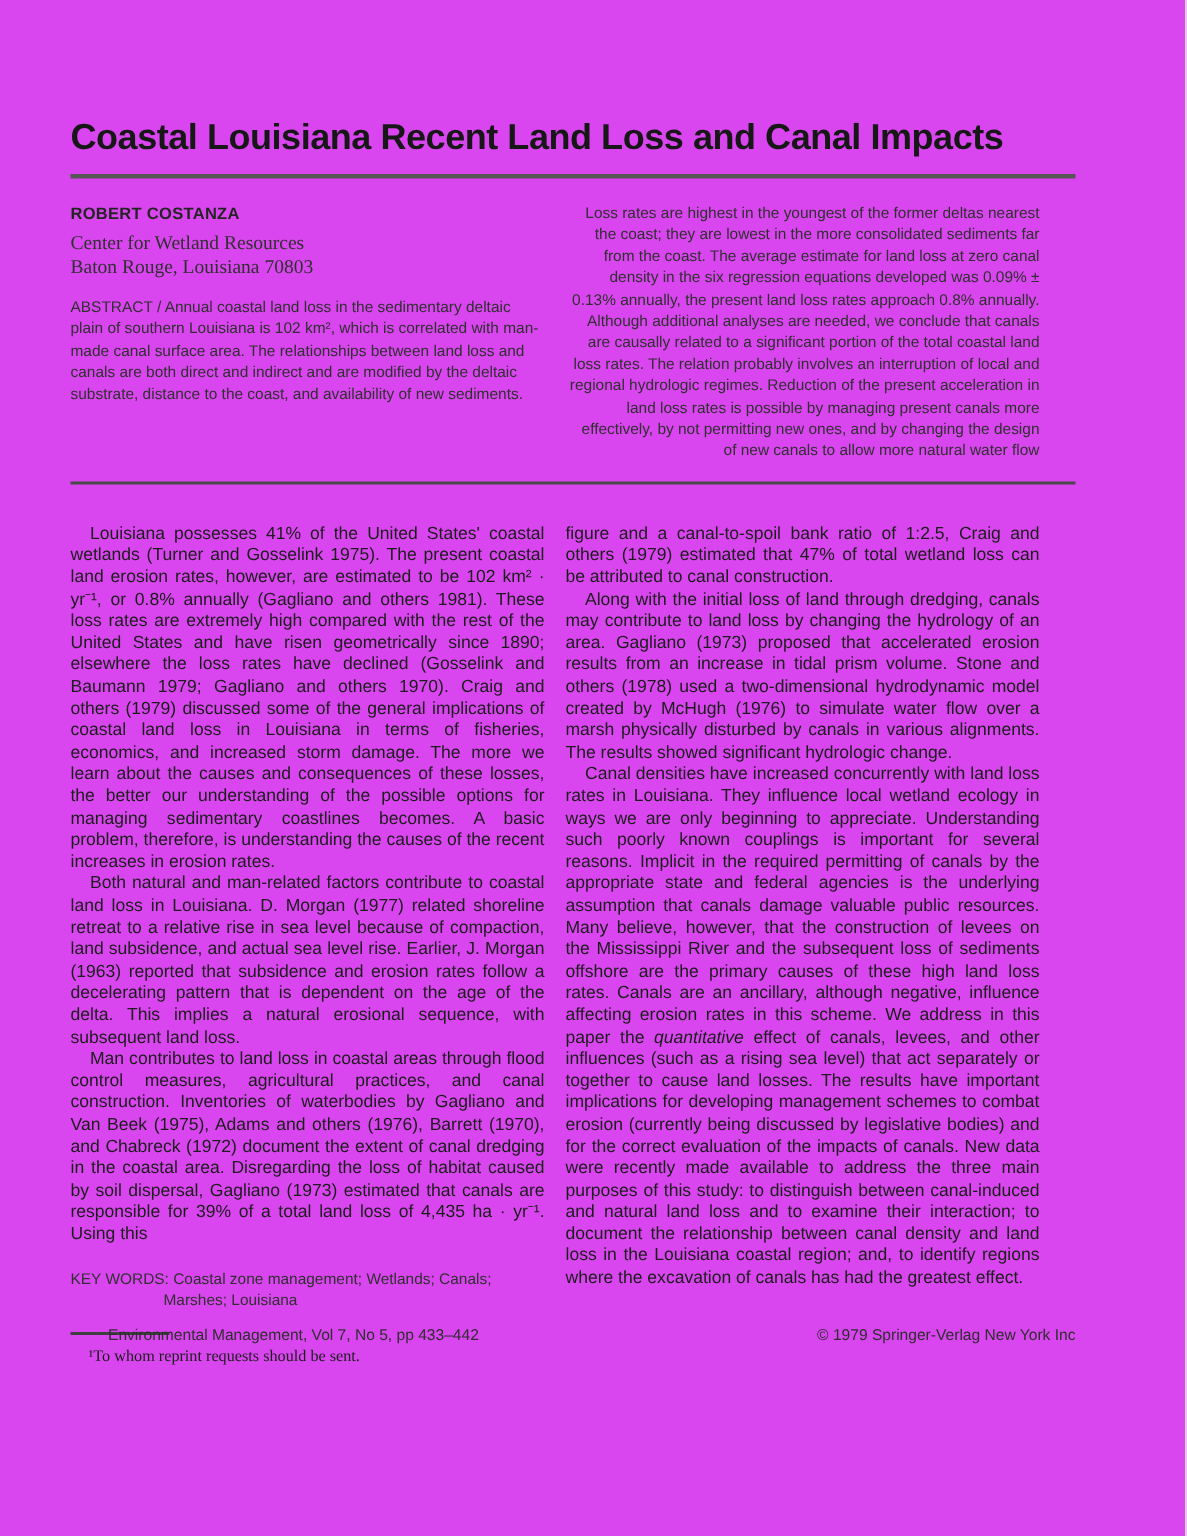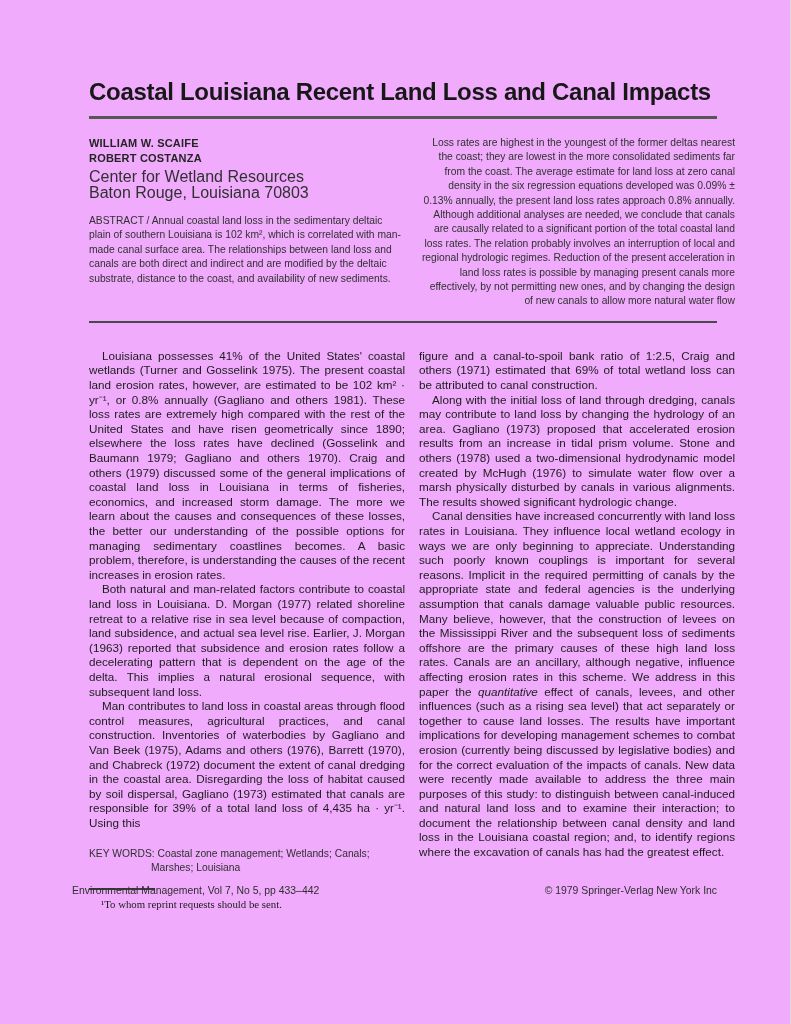--- a/index.html
+++ b/index.html
@@ -2,23 +2,23 @@
 <html><head>
 <meta charset="utf-8">
 <style>
   * { box-sizing: border-box; }
   html, body { margin: 0; padding: 0; background: #ffffff; }
 
   .page {
     position: relative;
     width: 791px;
     height: 1024px;
-    background: #f0abfc;
+    background: #d946ef;
     overflow: hidden;
-    padding: 78px 73px 0 89px;
+    padding: 78px 73px 0 47px;
     border-right: 1px solid #d9d9d6;
   }
 
   .title {
     margin: 0;
     font-family: "Liberation Sans", "DejaVu Sans", sans-serif;
     font-weight: 700;
     font-size: 24px;
     line-height: 27px;
     letter-spacing: -0.3px;
@@ -43,22 +43,22 @@
     font-family: "Liberation Sans", "DejaVu Sans", sans-serif;
     font-weight: 700;
     font-size: 11px;
     line-height: 15px;
     letter-spacing: 0.2px;
     color: #242424;
   }
 
   .affiliation { margin-top: 3px; }
   .affiliation div {
-    font-family: Liberation Sans, sans-serif;
-    font-size: 16px;
+    font-family: Liberation Serif, serif;
+    font-size: 13px;
     line-height: 16px;
     color: #303030;
   }
 
   .abstract {
     font-family: "Liberation Sans", "DejaVu Sans", sans-serif;
     font-size: 10.3px;
     line-height: 14.4px;
     color: #303030;
     margin: 13px 0 0 0;
@@ -131,21 +131,20 @@
 <body>
 
 <div class="page">
 
   <h1 class="title">Coastal Louisiana Recent Land Loss and Canal Impacts</h1>
   <div class="rule-title"></div>
 
   <div class="header-grid">
     <div class="header-left">
       <div class="authors">
-        <div>WILLIAM W. SCAIFE</div>
         <div>ROBERT COSTANZA</div>
       </div>
       <div class="affiliation">
         <div>Center for Wetland Resources</div>
         <div>Baton Rouge, Louisiana 70803</div>
       </div>
       <p class="abstract">ABSTRACT / Annual coastal land loss in the sedimentary deltaic plain of southern Louisiana is 102 km², which is correlated with man-made canal surface area. The relationships between land loss and canals are both direct and indirect and are modified by the deltaic substrate, distance to the coast, and availability of new sediments.</p>
     </div>
     <div class="header-right">
       <p class="abstract">Loss rates are highest in the youngest of the former deltas nearest the coast; they are lowest in the more consolidated sediments far from the coast. The average estimate for land loss at zero canal density in the six regression equations developed was 0.09% ± 0.13% annually, the present land loss rates approach 0.8% annually. Although additional analyses are needed, we conclude that canals are causally related to a significant portion of the total coastal land loss rates. The relation probably involves an interruption of local and regional hydrologic regimes. Reduction of the present acceleration in land loss rates is possible by managing present canals more effectively, by not permitting new ones, and by changing the design of new canals to allow more natural water flow</p>
@@ -157,21 +156,21 @@
   <div class="body-grid">
     <div class="col">
       <p class="bp indent">Louisiana possesses 41% of the United States' coastal wetlands (Turner and Gosselink 1975). The present coastal land erosion rates, however, are estimated to be 102 km² · yr⁻¹, or 0.8% annually (Gagliano and others 1981). These loss rates are extremely high compared with the rest of the United States and have risen geometrically since 1890; elsewhere the loss rates have declined (Gosselink and Baumann 1979; Gagliano and others 1970). Craig and others (1979) discussed some of the general implications of coastal land loss in Louisiana in terms of fisheries, economics, and increased storm damage. The more we learn about the causes and consequences of these losses, the better our understanding of the possible options for managing sedimentary coastlines becomes. A basic problem, therefore, is understanding the causes of the recent increases in erosion rates.</p>
       <p class="bp indent">Both natural and man-related factors contribute to coastal land loss in Louisiana. D. Morgan (1977) related shoreline retreat to a relative rise in sea level because of compaction, land subsidence, and actual sea level rise. Earlier, J. Morgan (1963) reported that subsidence and erosion rates follow a decelerating pattern that is dependent on the age of the delta. This implies a natural erosional sequence, with subsequent land loss.</p>
       <p class="bp indent">Man contributes to land loss in coastal areas through flood control measures, agricultural practices, and canal construction. Inventories of waterbodies by Gagliano and Van Beek (1975), Adams and others (1976), Barrett (1970), and Chabreck (1972) document the extent of canal dredging in the coastal area. Disregarding the loss of habitat caused by soil dispersal, Gagliano (1973) estimated that canals are responsible for 39% of a total land loss of 4,435 ha · yr⁻¹. Using this</p>
       <p class="keywords">KEY WORDS: Coastal zone management; Wetlands; Canals; Marshes; Louisiana</p>
       <div class="footnote-rule"></div>
       <p class="footnote">¹To whom reprint requests should be sent.</p>
     </div>
     <div class="col">
-      <p class="bp">figure and a canal-to-spoil bank ratio of 1:2.5, Craig and others (1971) estimated that 69% of total wetland loss can be attributed to canal construction.</p>
+      <p class="bp">figure and a canal-to-spoil bank ratio of 1:2.5, Craig and others (1979) estimated that 47% of total wetland loss can be attributed to canal construction.</p>
       <p class="bp indent">Along with the initial loss of land through dredging, canals may contribute to land loss by changing the hydrology of an area. Gagliano (1973) proposed that accelerated erosion results from an increase in tidal prism volume. Stone and others (1978) used a two-dimensional hydrodynamic model created by McHugh (1976) to simulate water flow over a marsh physically disturbed by canals in various alignments. The results showed significant hydrologic change.</p>
       <p class="bp indent"><span>Canal densities have increased concurrently with land loss rates in Louisiana. They influence local wetland ecology in ways we are only beginning to appreciate. Understanding such poorly known couplings is important for several reasons. Implicit in the required permitting of canals by the appropriate state and federal agencies is the underlying assumption that canals damage valuable public resources. Many believe, however, that the construction of levees on the Mississippi River and the subsequent loss of sediments offshore are the primary causes of these high land loss rates. Canals are an ancillary, although negative, influence affecting erosion rates in this scheme. We address in this paper the </span><i>quantitative</i><span> effect of canals, levees, and other influences (such as a rising sea level) that act separately or together to cause land losses. The results have important implications for developing management schemes to combat erosion (currently being discussed by legislative bodies) and for the correct evaluation of the impacts of canals. New data were recently made available to address the three main purposes of this study: to distinguish between canal-induced and natural land loss and to examine their interaction; to document the relationship between canal density and land loss in the Louisiana coastal region; and, to identify regions where the excavation of canals has had the greatest effect.</span></p>
     </div>
   </div>
 
   <div class="footer">
     <span>Environmental Management, Vol 7, No 5, pp 433–442</span>
     <span>© 1979 Springer-Verlag New York Inc</span>
   </div>
 

